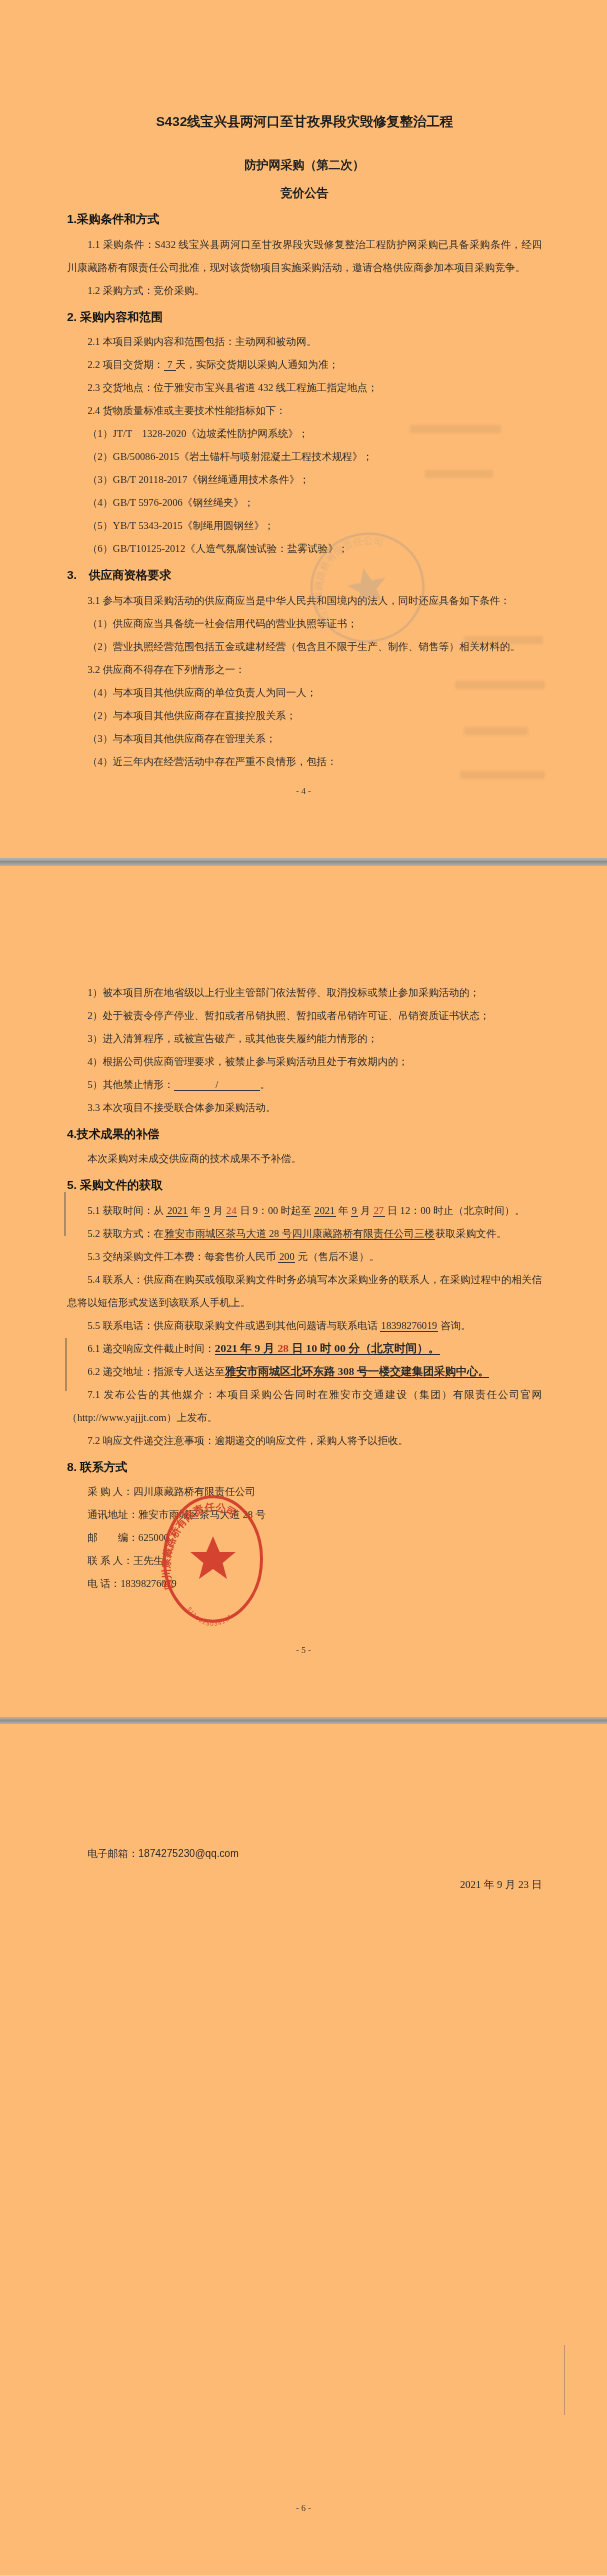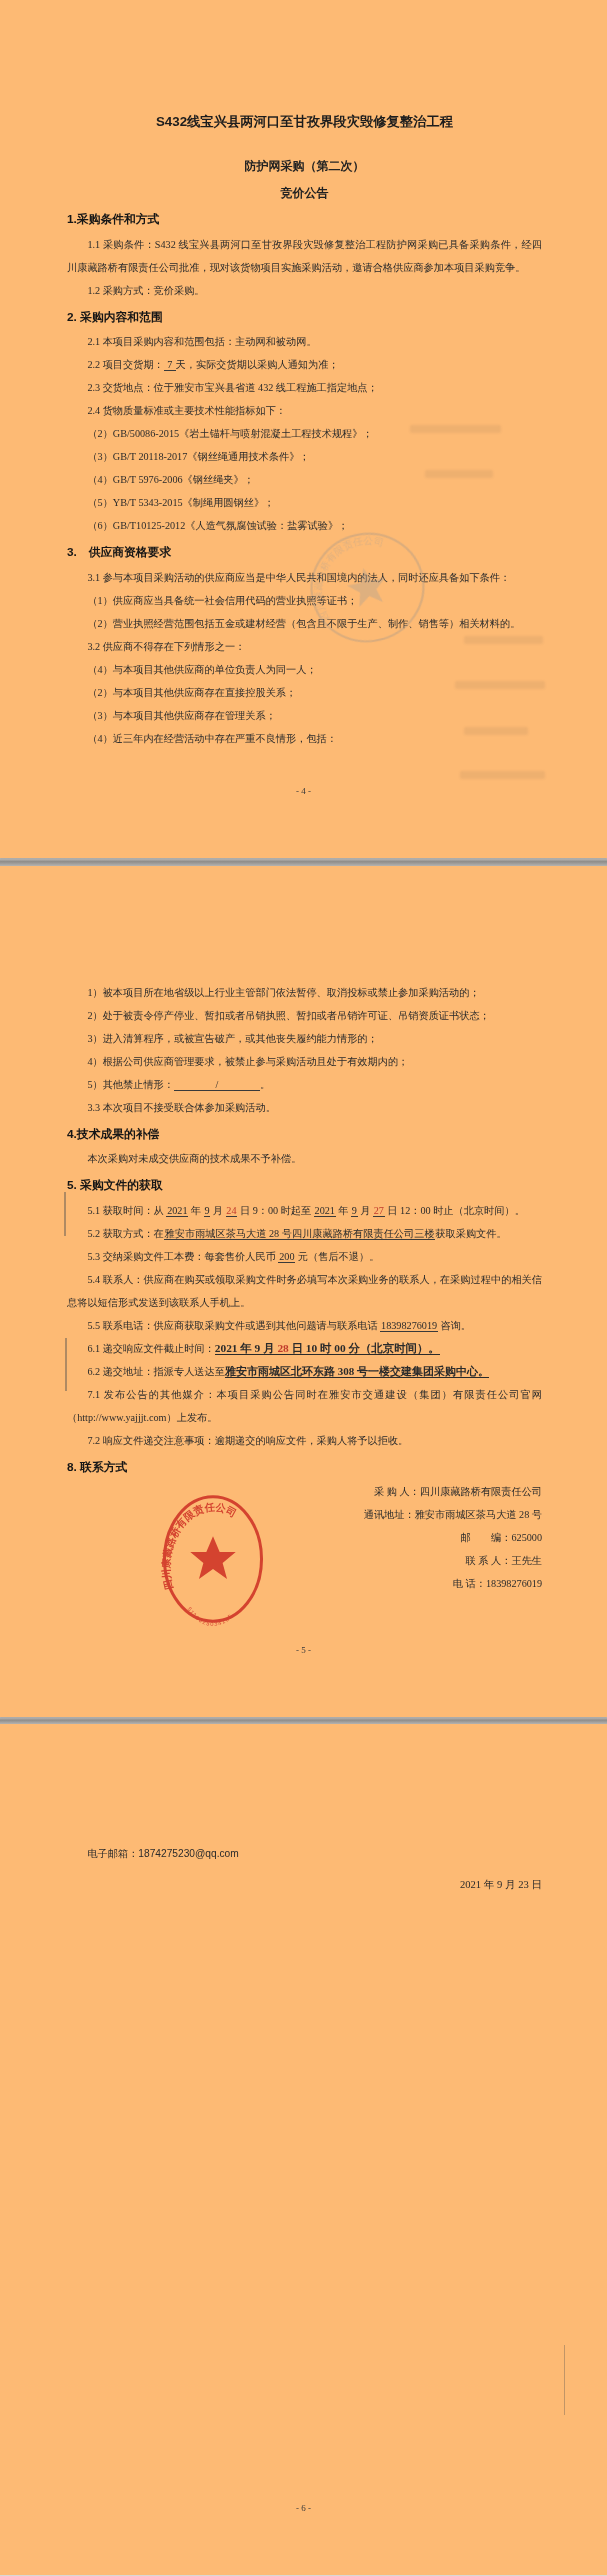--- a/index.html
+++ b/index.html
@@ -30,21 +30,21 @@
     text-align:center;
     font-family:"Liberation Sans","DejaVu Sans",sans-serif;
     font-weight:700;
     font-size:13.3px;
     line-height:20px;
     color:#1d1d1d;
   }
   .subtitle{
     margin-top:24px;
     text-align:center;
-    font-family:Liberation Serif, serif;
+    font-family:Liberation Mono, monospace;
     font-weight:600;
     font-size:12px;
     line-height:21px;
     color:#222;
   }
   .subtitle2{
     margin-top:6px;
     text-align:center;
     font-family:"Liberation Sans","DejaVu Sans",sans-serif;
     font-weight:600;
@@ -89,21 +89,20 @@
     bottom:62px;left:0;right:0;
     text-align:center;
     font-size:9px;
     color:#3a3a3a;
   }
   .contact-line{
     margin:0;
     font-size:10.2px;
     line-height:23px;
     text-indent:2em;
-    text-align:right;
   }
   
   .stamp{
     position:absolute;
     pointer-events:none;
   }
   .stamp-red{
     left:156px;top:624px;
     width:114px;height:138px;
     opacity:.88;
@@ -157,20 +156,21 @@
 
       <div class="h">1.采购条件和方式</div>
       <p class="p wrap">1.1 采购条件：S432 线宝兴县两河口至甘孜界段灾毁修复整治工程防护网采购已具备采购条件，经四川康藏路桥有限责任公司批准，现对该货物项目实施采购活动，邀请合格供应商参加本项目采购竞争。</p>
       <p class="p">1.2 采购方式：竞价采购。</p>
 
       <div class="h">2. 采购内容和范围</div>
       <p class="p">2.1 本项目采购内容和范围包括：主动网和被动网。</p>
       <p class="p"><span>2.2 项目交货期：</span><span class="u"> 7 </span><span>天，实际交货期以采购人通知为准；</span></p>
       <p class="p">2.3 交货地点：位于雅安市宝兴县省道 432 线工程施工指定地点；</p>
       <p class="p">2.4 货物质量标准或主要技术性能指标如下：</p>
+      <p class="p">（1）JT/T　1328-2020《边坡柔性防护网系统》；</p>
       <p class="p">（2）GB/50086-2015《岩土锚杆与喷射混凝土工程技术规程》；</p>
       <p class="p">（3）GB/T 20118-2017《钢丝绳通用技术条件》；</p>
       <p class="p">（4）GB/T 5976-2006《钢丝绳夹》；</p>
       <p class="p">（5）YB/T 5343-2015《制绳用圆钢丝》；</p>
       <p class="p">（6）GB/T10125-2012《人造气氛腐蚀试验：盐雾试验》；</p>
 
       <div class="h">3.　供应商资格要求</div>
       <p class="p wrap">3.1 参与本项目采购活动的供应商应当是中华人民共和国境内的法人，同时还应具备如下条件：</p>
       <p class="p">（1）供应商应当具备统一社会信用代码的营业执照等证书；</p>
       <p class="p">（2）营业执照经营范围包括五金或建材经营（包含且不限于生产、制作、销售等）相关材料的。</p>

